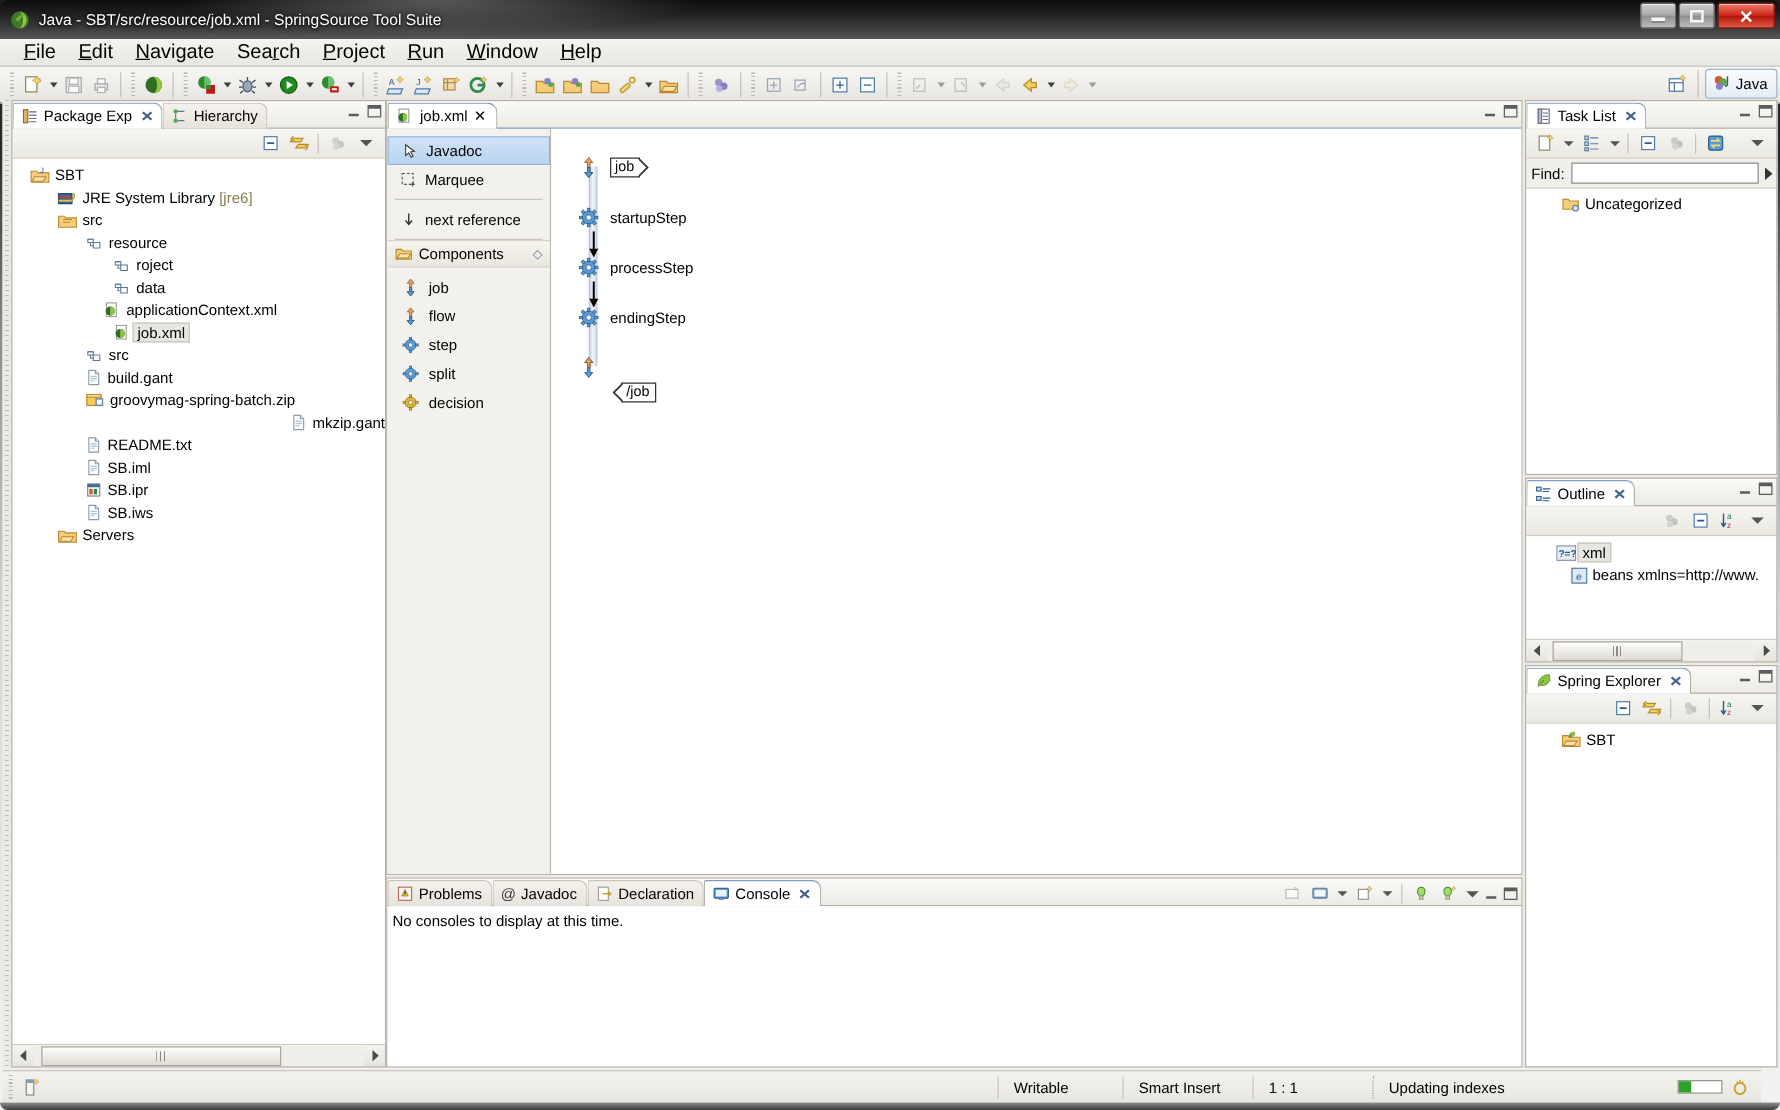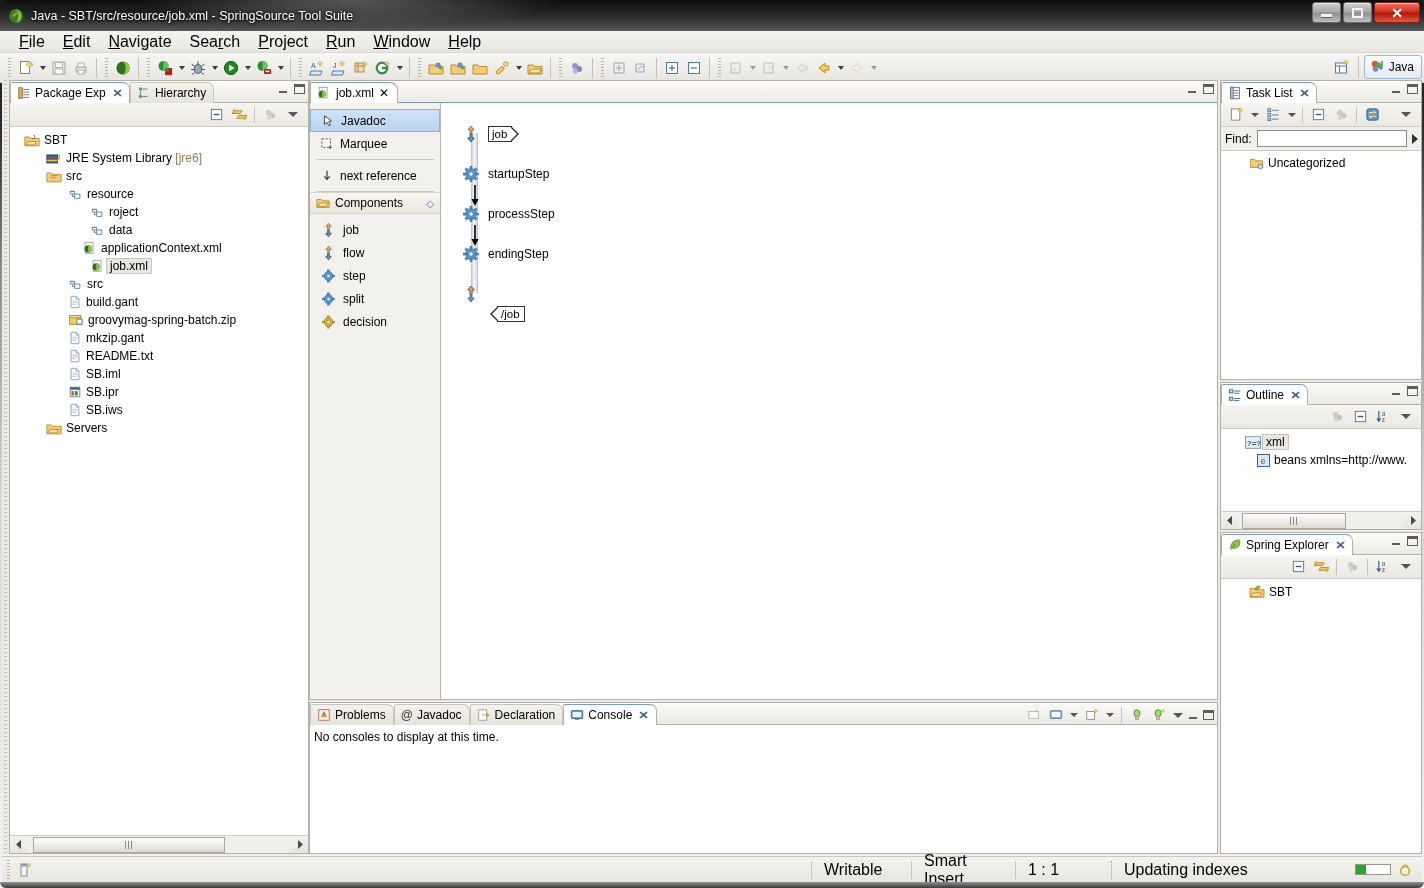--- a/index.html
+++ b/index.html
@@ -338,24 +338,24 @@
     background: linear-gradient(to bottom,#fdfdfc,#dedbd2);
     border:1px solid #aaa69d;
     display:flex; align-items:center; justify-content:center;
   }
   .sb-grip { width:8px;height:8px;
     background-image: repeating-linear-gradient(to right,#8d8a82 0 1px, transparent 1px 3px);
   }
 
   
   .statusbar {
-    position:absolute; left:2px; right:2px; bottom:6px; height:26px;
+    position:absolute; left:2px; right:15px; bottom:6px; height:26px;
     background: linear-gradient(to bottom,#f3f2ee,#e8e6df);
     border-top:1px solid #cbc7be;
-    display:flex; align-items:center; font-size:16px;
+    display:flex; align-items:center; font-size:12px;text-align:right;
   }
   .sb-grip-left { width:3px;height:20px;margin:0 5px;
     background-image: repeating-linear-gradient(to bottom,#b9b6ae 0 1px, transparent 1px 3px); }
   .sb-cell { padding:0 12px; height:18px; display:flex;align-items:center; border-left:1px solid #c9c5bc; }
   .sb-cell.first { border-left:none; }
   .sb-dotted { border-left:1px dotted #a9a59c; }
   .progbar {
     width:36px; height:11px; border:1px solid #9a968d; background:#fff; position:relative;
   }
   .progbar i { position:absolute;left:0;top:0;bottom:0;width:30%;background:#2aa32a;display:block; }
@@ -828,21 +828,21 @@
               <span style="display: flex;">
                 <svg width="16" height="14" viewBox="0 0 18 16">
                   <rect x="1.5" y="3" width="13" height="10" fill="#f5cd5a" stroke="#b88a30"></rect>
                   <rect x="1.5" y="3" width="13" height="2.4" fill="#fde3a7" stroke="#b88a30"></rect>
                   <rect x="10" y="7" width="6" height="6" fill="#cfe0f0" stroke="#5a7a9a"></rect>
                   <rect x="11" y="8" width="4" height="3" fill="#fff"></rect>
                 </svg>
               </span>
               <span class="tlabel">groovymag-spring-batch.zip</span>
             </div>
-            <div class="tnode" style="padding-left: 58px;">
+            <div class="tnode" style="padding-left: 58px; justify-content: flex-end;">
               <span style="display: flex;">
                 <svg width="14" height="14" viewBox="0 0 16 16">
                   <path d="M3.5 1.5h6l3 3v10h-9z" fill="#fff" stroke="#8a9aa8"></path>
                   <path d="M9.5 1.5v3h3" fill="#dfe8f0" stroke="#8a9aa8"></path>
                   <path d="M5 7h6M5 9h6M5 11h4" stroke="#b0c0d0"></path>
                 </svg>
               </span>
               <span class="tlabel">mkzip.gant</span>
             </div>
             <div class="tnode" style="padding-left: 58px;">

